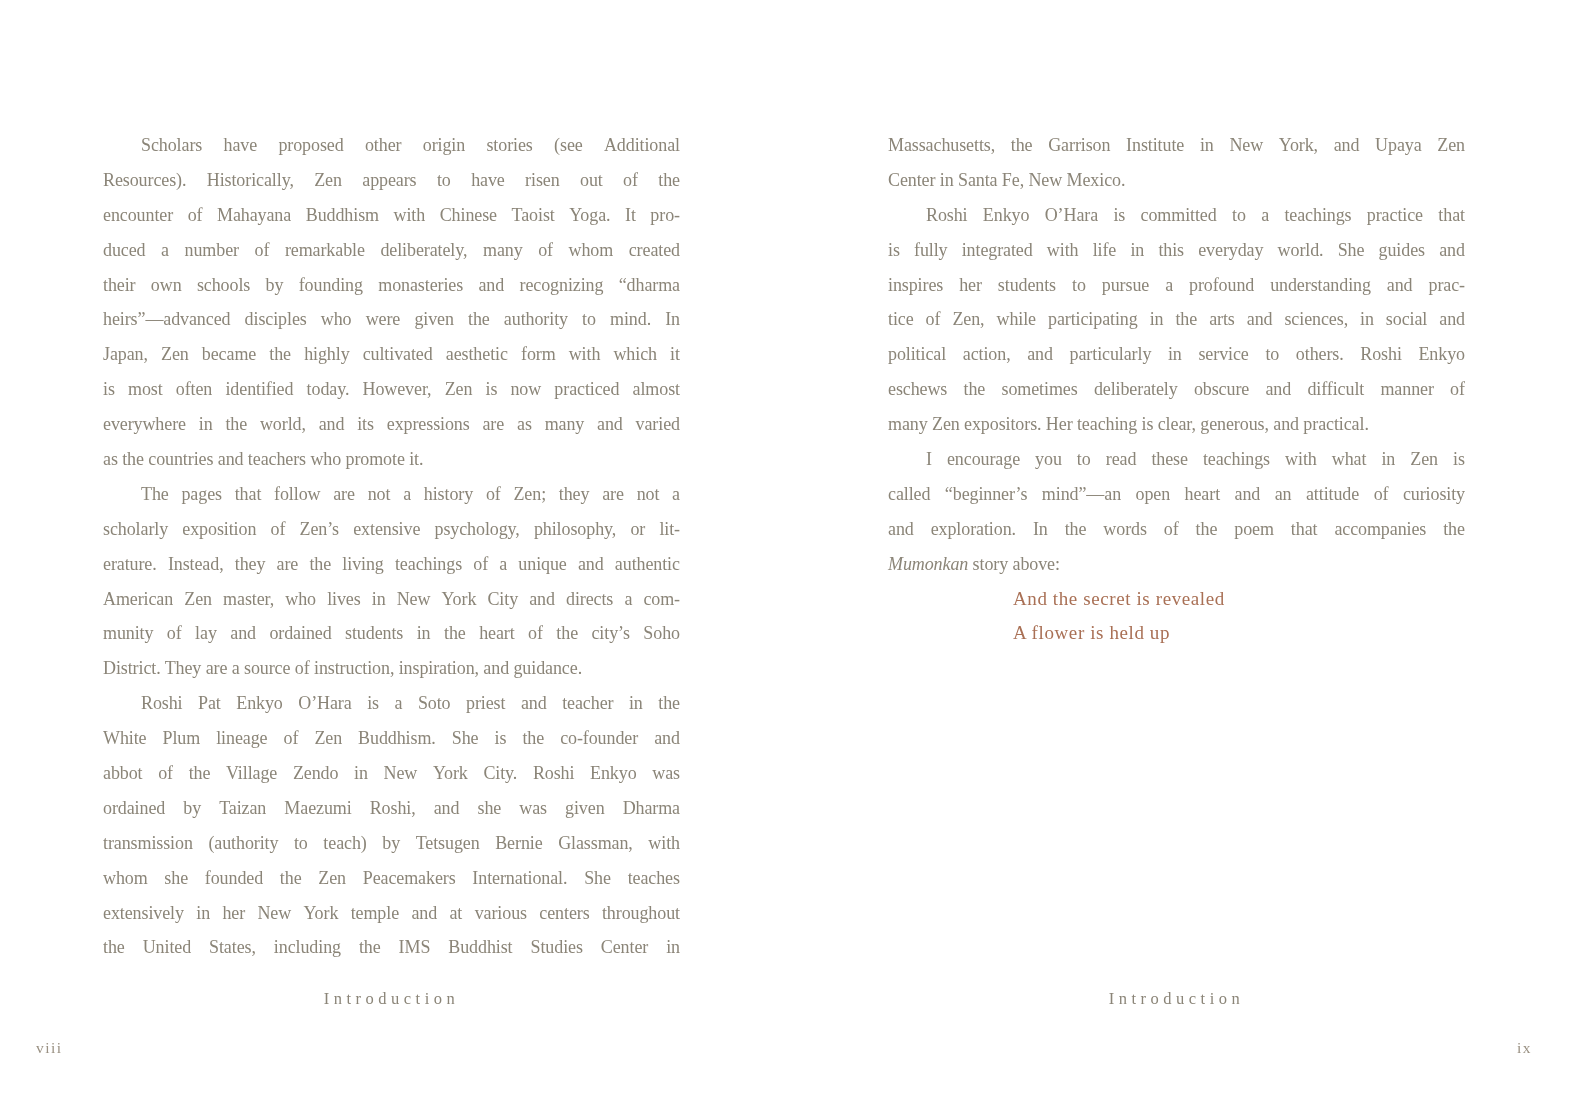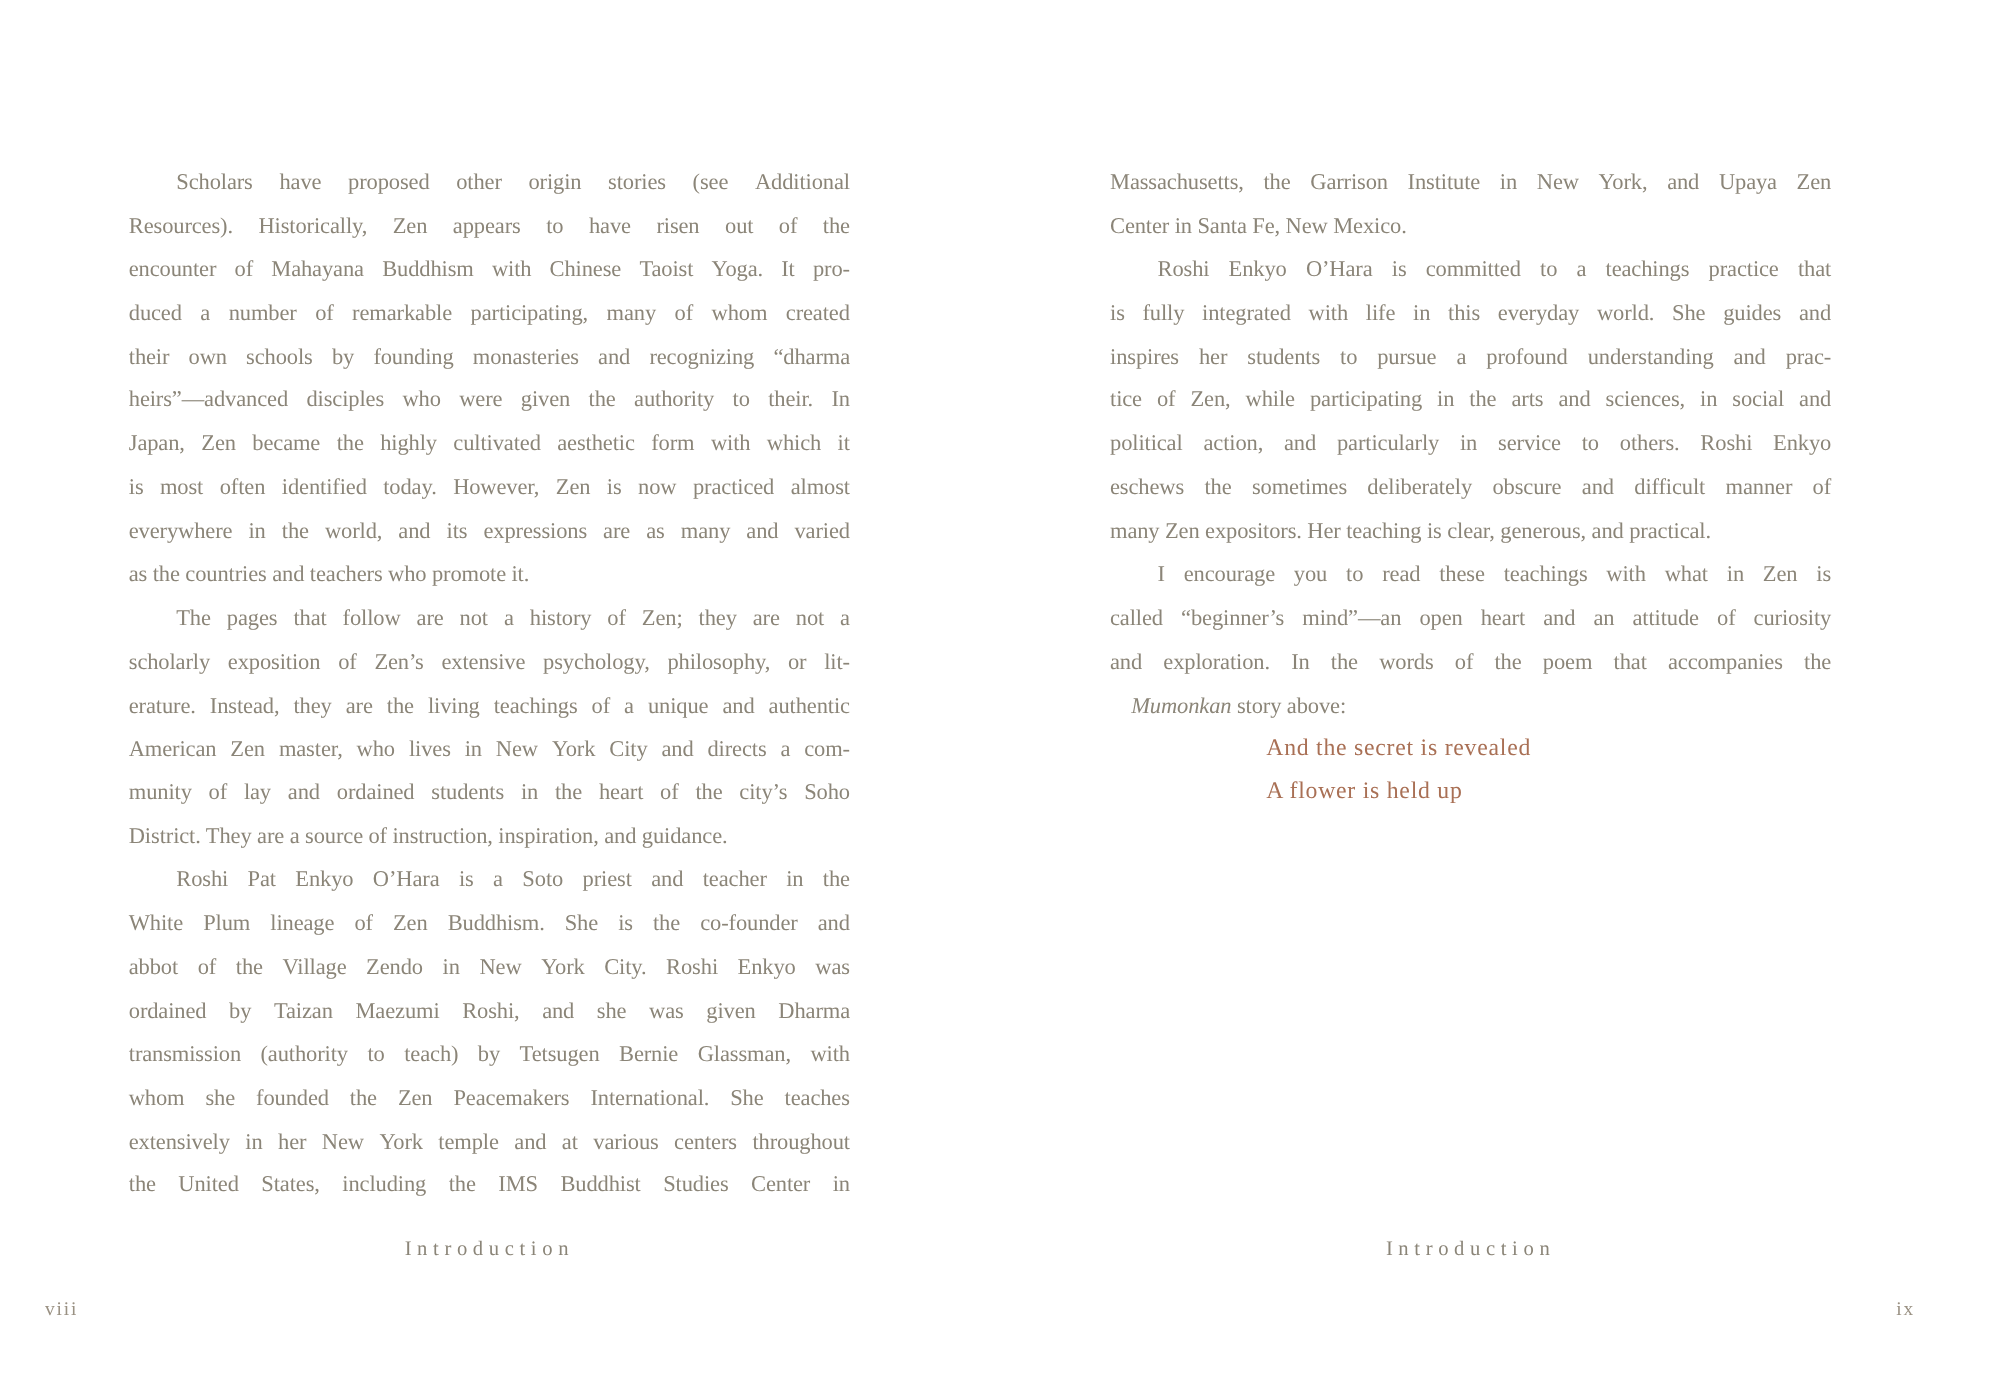--- a/index.html
+++ b/index.html
@@ -34,21 +34,21 @@
     line-height: 34.9px;
     white-space: nowrap;
   }
   .line.just {
     display: flex;
     justify-content: space-between;
     align-items: center;
   }
   .line.just span { display: inline-block; }
   .line.indent { padding-left: 38px; }
-  .it { font-style: italic; margin-left: 17px; }
+  .it { font-style: italic; }
   .poem {
     padding-left: 125px;
     color: var(--poem-color, #a97055);
   }
   .poem .pline {
     height: 34px;
     line-height: 34px;
     font-size: 19px;
     letter-spacing: 0.6px;
     white-space: nowrap;
@@ -123,21 +123,21 @@
         <span>Yoga.</span>
         <span>It</span>
         <span>pro-</span>
       </div>
       <div class="line just">
         <span>duced</span>
         <span>a</span>
         <span>number</span>
         <span>of</span>
         <span>remarkable</span>
-        <span>participating,</span>
+        <span>deliberately,</span>
         <span>many</span>
         <span>of</span>
         <span>whom</span>
         <span>created</span>
       </div>
       <div class="line just">
         <span>their</span>
         <span>own</span>
         <span>schools</span>
         <span>by</span>
@@ -149,21 +149,21 @@
       </div>
       <div class="line just">
         <span>heirs”—advanced</span>
         <span>disciples</span>
         <span>who</span>
         <span>were</span>
         <span>given</span>
         <span>the</span>
         <span>authority</span>
         <span>to</span>
-        <span>their.</span>
+        <span>mind.</span>
         <span>In</span>
       </div>
       <div class="line just">
         <span>Japan,</span>
         <span>Zen</span>
         <span>became</span>
         <span>the</span>
         <span>highly</span>
         <span>cultivated</span>
         <span>aesthetic</span>

